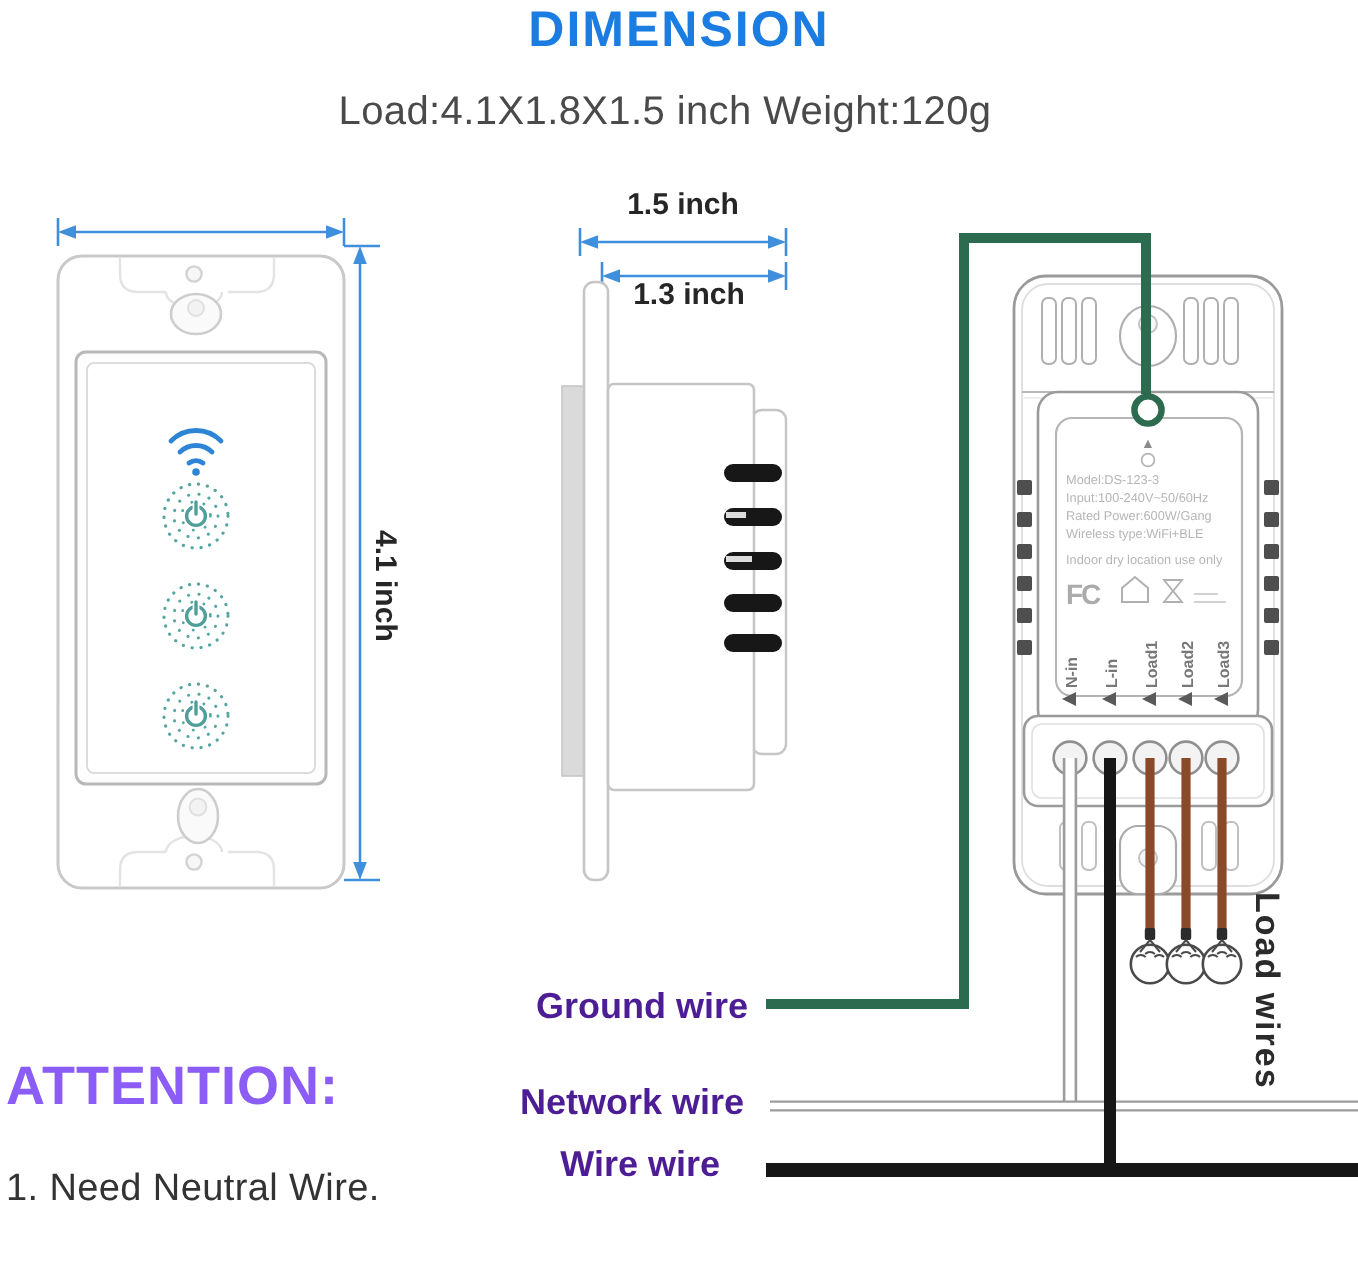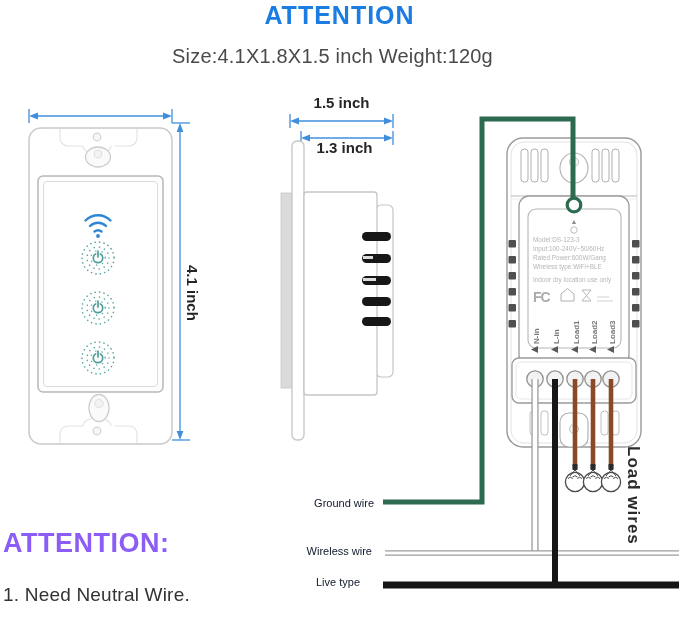--- a/index.html
+++ b/index.html
@@ -11,34 +11,34 @@
   .page-title{
     left:0;top:1px;width:679px;text-align:center;
     font-size:25px;line-height:28px;font-weight:700;color:#1b7de2;letter-spacing:1px;
   }
   .size-line{
     left:0;top:45px;width:665px;text-align:center;
     font-size:20px;color:#4a4a4a;letter-spacing:.2px;
   }
   .dim-label{font-size:15px;font-weight:600;color:#262626;text-align:center;line-height:16px;}
   .v-text{writing-mode:vertical-rl;}
-  .wire-label{font-size:11px;font-weight:400;color:#0f172a;text-align:right;line-height:19px;white-space:nowrap;}
+  .wire-label{font-size:18px;font-weight:700;color:#4c1d95;text-align:right;line-height:19px;white-space:nowrap;}
   .load-label{writing-mode:vertical-rl;font-size:17px;font-weight:600;color:#2b2b2b;letter-spacing:1px;}
   .attn-head{left:3px;top:528px;font-size:27px;font-weight:700;color:#8b5cf6;letter-spacing:.5px;}
   .attn-item{left:3px;font-size:19px;color:#333;white-space:nowrap;letter-spacing:.2px;}
   svg{display:block;}
   svg text{font-family:"Liberation Sans","DejaVu Sans",sans-serif;}
 </style>
 </head>
 <body>
 
 <div id="screen">
 
-  <div class="abs page-title">ATTENTION</div>
-  <div class="abs size-line">Size:4.1X1.8X1.5 inch Weight:120g</div>
+  <div class="abs page-title">DIMENSION</div>
+  <div class="abs size-line">Load:4.1X1.8X1.5 inch Weight:120g</div>
 
   <svg class="abs" style="left:10px;top:95px;" width="200" height="355" viewBox="0 0 200 355">
 
     <g stroke="#3f8fdd" fill="#3f8fdd">
       <line x1="19" y1="14" x2="19" y2="28" stroke-width="1.3"></line>
       <line x1="162" y1="14" x2="162" y2="28" stroke-width="1.3"></line>
       <line x1="26" y1="21" x2="155" y2="21" stroke-width="1.3"></line>
       <polygon points="19,21 28,17.6 28,24.4" stroke="none"></polygon>
       <polygon points="162,21 153,17.6 153,24.4" stroke="none"></polygon>
     </g>
@@ -266,20 +266,20 @@
           <line x1="231" y1="375" x2="236" y2="381"></line>
       </g>
     </g>
     <g>
       <polyline points="3,407 102,407 102,24 193,24 193,102" fill="none" stroke="#2c6b50" stroke-width="5"></polyline>
       <circle cx="194" cy="110" r="6.8" fill="#ffffff" stroke="#2c6b50" stroke-width="3.2"></circle>
     </g>
   </svg>
 
   <div class="abs wire-label" style="left:256px;top:494px;width:118px;">Ground wire</div>
-  <div class="abs wire-label" style="left:254px;top:542px;width:118px;">Wireless wire</div>
-  <div class="abs wire-label" style="left:254px;top:573px;width:106px;">Live type</div>
+  <div class="abs wire-label" style="left:254px;top:542px;width:118px;">Network wire</div>
+  <div class="abs wire-label" style="left:254px;top:573px;width:106px;">Wire wire</div>
   <div class="abs load-label" style="left:623px;top:446px;height:100px;">Load wires</div>
 
   <div class="abs attn-head">ATTENTION:</div>
   <div class="abs attn-item" style="top:584px;">1. Need Neutral Wire.</div>
 
 </div>
 
 </body></html>

